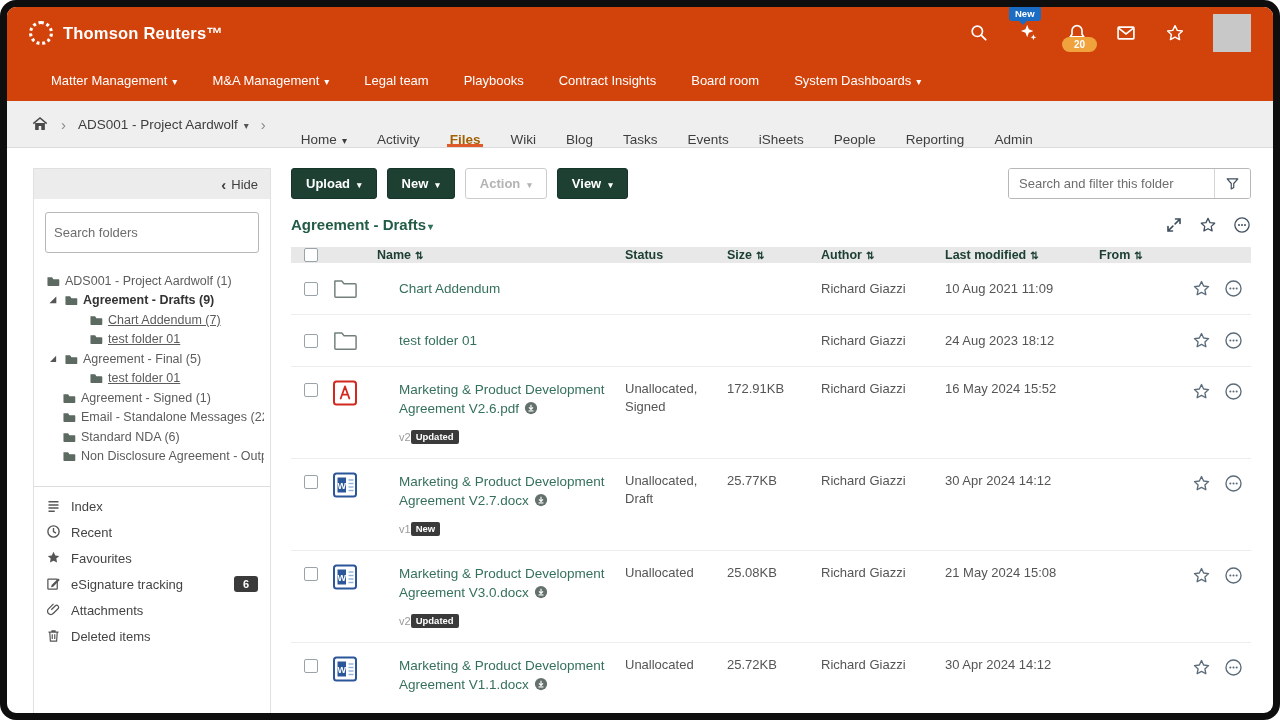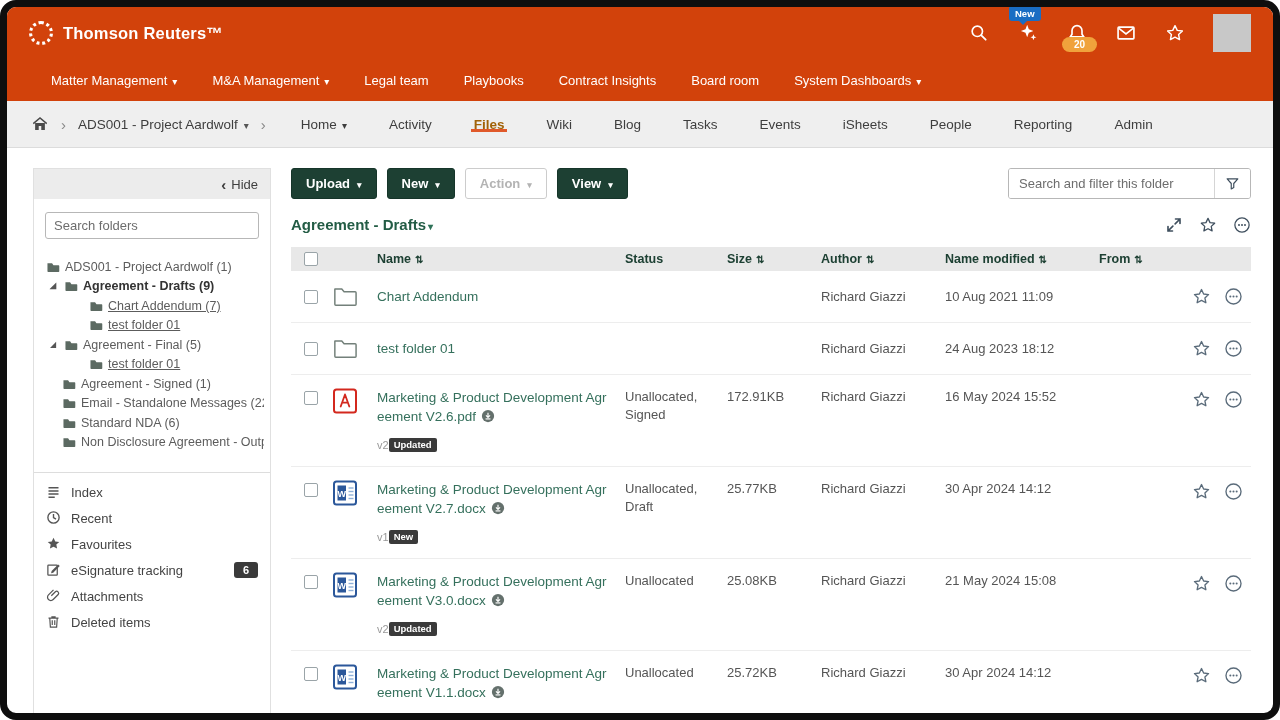--- a/index.html
+++ b/index.html
@@ -23,35 +23,35 @@
   .topbar-nav { height:42px; display:flex; align-items:center; gap:35px; padding:0 44px; font-size:13px; }
   .nav-item { display:flex; align-items:center; gap:5px; cursor:pointer; white-space:nowrap; }
   .caret:after { content:"▾"; font-size:10px; }
 
   
   .crumbbar { height:47px; background:#efefef; border-bottom:1px solid #dcdcdc; display:flex; align-items:stretch; padding:0 24px; color:#3e3e3e; font-size:13.5px; }
   .crumb-left { display:flex; align-items:center; gap:12px; margin-right:22px; }
   .crumb-sep { color:#888; font-size:15px; }
   .crumb-project { display:flex; align-items:center; gap:6px; cursor:pointer; }
   .crumb-project .caret:after { color:#555; }
-  .tabs { display:flex; align-items:center; gap:16px; }
+  .tabs { display:flex; align-items:flex-end; gap:4px; }
   .tab { display:flex; align-items:center; gap:5px; padding:0 13px; cursor:pointer; position:relative; }
   .tab.active { font-weight:bold; color:#a16207; }
   .tab.active:before { content:""; position:absolute; left:10px; right:10px; bottom:0; height:3px; background:#e0592a; }
   .home-ico { color:#4a4a4a; display:flex; }
   .home-ico svg { width:18px; height:18px; }
 
   
   .content { display:flex; gap:20px; padding:20px 22px 0 26px; height:calc(720px - 14px - 141px); align-items:flex-start; }
 
   
   .sidebar { width:238px; flex:none; border:1px solid #e0e0e0; border-bottom:none; height:100%; background:#fff; overflow:hidden; }
   .hidebar { height:30px; background:#ececec; display:flex; align-items:center; justify-content:flex-end; gap:5px; padding:0 12px; font-size:13px; color:#3f3f3f; cursor:pointer; }
   .hide-chevron { font-weight:bold; font-size:15px; line-height:1; }
-  .folder-search { display:block; width:calc(100% - 22px); margin:13px 11px 8px; height:27px; border:1px solid #b7b7b7; border-radius:3px; padding:0 8px; font-size:13px; color:#555; background:#fff; }
+  .folder-search { display:block; width:calc(100% - 22px); margin:13px 11px 8px; height:41px; border:1px solid #b7b7b7; border-radius:3px; padding:0 8px; font-size:13px; color:#555; background:#fff; }
   .folder-search::placeholder { color:#6d6d6d; }
   .tree { list-style:none; padding:10px 6px 8px 12px; font-size:12.5px; color:#5c5c5c; }
   .tree li { display:flex; align-items:center; gap:5px; height:19.5px; white-space:nowrap; cursor:pointer; overflow:hidden; }
   .tree li.l1 { padding-left:16px; } .tree li.l2 { padding-left:43px;text-decoration:underline; }
   .tree li.selected { font-weight:bold; color:#333; }
   .expander { width:8px; height:8px; margin-left:-12px; margin-right:1px; font-size:8px; line-height:8px; color:#555; }
   .tree-folder { width:14px; height:12px; flex:none; }
   .side-divider { border:none; border-top:1px solid #dddddd; margin:12px 0 6px; }
   .quicklinks { list-style:none; padding:0 10px; }
   .quicklinks li { display:flex; align-items:center; gap:9px; padding:5px 2px; font-size:13px; color:#444; cursor:pointer; }
@@ -74,33 +74,33 @@
   .titlebar { margin-top:16px; display:flex; align-items:center; }
   .folder-title { display:flex; align-items:center; gap:2px; color:#235c45; font-size:15px; font-weight:bold; cursor:pointer; }
   .folder-title .caret:after { color:#2f7258; font-size:10px; }
   .title-icons { margin-left:auto; display:flex; align-items:center; gap:15px; color:#3f4f5e; }
   .title-icons .tbtn { width:19px; height:19px; cursor:pointer; display:flex; align-items:center; justify-content:center; }
   .title-icons svg { width:18px; height:18px; }
 
   
   .ftable { margin-top:13px; }
   .grid { display:grid; grid-template-columns:40px 46px 248px 102px 94px 124px 154px 1fr 78px; }
-  .thead { background:#e8e8e8; height:24px; align-items:center; font-size:12.5px; font-weight:bold; color:#1d4033; }
+  .thead { background:#e8e8e8; height:16px; align-items:center; font-size:12.5px; font-weight:bold; color:#1d4033; }
   .th { display:flex; align-items:center; gap:4px; cursor:pointer; padding-right:6px; }
   .sortable:after { content:"⇅"; font-size:10px; color:#1d4033; }
   .cbx { appearance:none; width:14px; height:14px; border:1.5px solid #9aa4a8; border-radius:2px; background:#fff; justify-self:center; cursor:pointer; margin:0; }
   .trow { border-bottom:1px solid #ededed; background:#fff; }
   .trow.folder { height:52px; align-items:center; }
   .trow.file { padding:13px 0 12px; min-height:80px; align-items:start; }
   .trow.file .cbx { margin-top:3px; }
   .cell { font-size:13px; color:#555; line-height:18px; padding-right:10px; }
   .ficon { width:28px; height:26px; }
   .ficon svg { width:28px; height:26px; }
   .trow.folder .ficon svg { width:28px; height:24px; }
-  .namecell { padding-right:14px; }
+  .namecell { padding-right:14px;margin-left:22px; }
   .fname { color:#35705c; font-size:13.5px; line-height:19px; word-break:break-all; cursor:pointer; }
   .fname .dl { display:inline-block; width:14px; height:14px; vertical-align:-2px; margin-left:5px; }
   .versionline { margin-top:10px; display:flex; align-items:center; font-size:11px; color:#999; }
   .vbadge { background:#3a3a3a; color:#fff; font-size:9.5px; font-weight:bold; padding:2px 5px; border-radius:2px; line-height:1; }
   .actions { display:flex; justify-content:flex-end; gap:13px; padding-right:8px; color:#5a6b7a; }
   .trow.file .actions { margin-top:2px; }
   .act { width:19px; height:19px; cursor:pointer; }
   .act svg { width:19px; height:19px; }
 </style>
 </head>
@@ -501,21 +501,21 @@
           <span class="th">
               <span>Status</span>
             </span>
           <span class="th sortable">
               <span>Size</span>
             </span>
           <span class="th sortable">
               <span>Author</span>
             </span>
           <span class="th sortable">
-              <span>Name modified</span>
+              <span>Last modified</span>
             </span>
           <span class="th sortable">
               <span>From</span>
             </span>
           <span></span>
         </div>
 
         <div class="grid trow folder">
           <input type="checkbox" class="cbx" style="">
           <span class="ficon"><svg viewBox="0 0 28 26">

